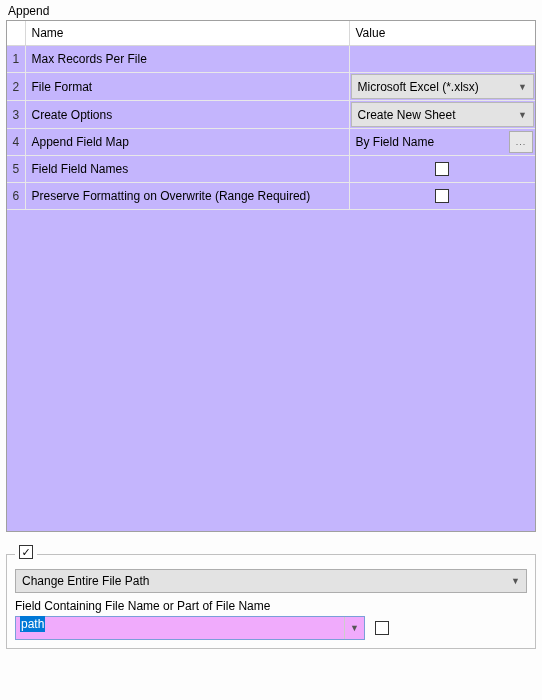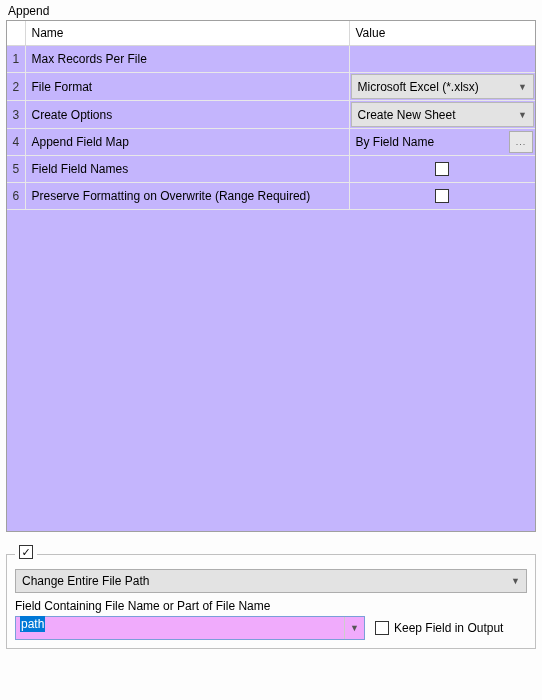--- a/index.html
+++ b/index.html
@@ -291,16 +291,15 @@
 
   <div class="field-label">Field Containing File Name or Part of File Name</div>
 
   <div class="bottom-row">
     <div class="combo">
       <div class="combo-text"><span class="sel">path</span></div>
       <div class="combo-btn">▼</div>
     </div>
     <div class="keep-field">
       <div class="chk"></div>
-      <span>Keep Field in Output</span>
     </div>
   </div>
 </div>
 
 </body></html>

